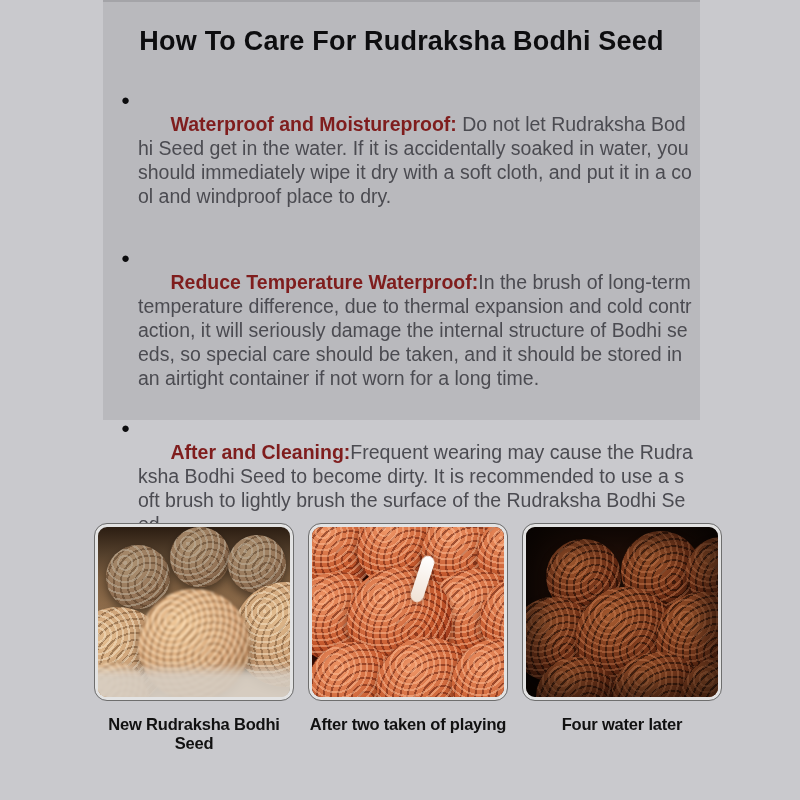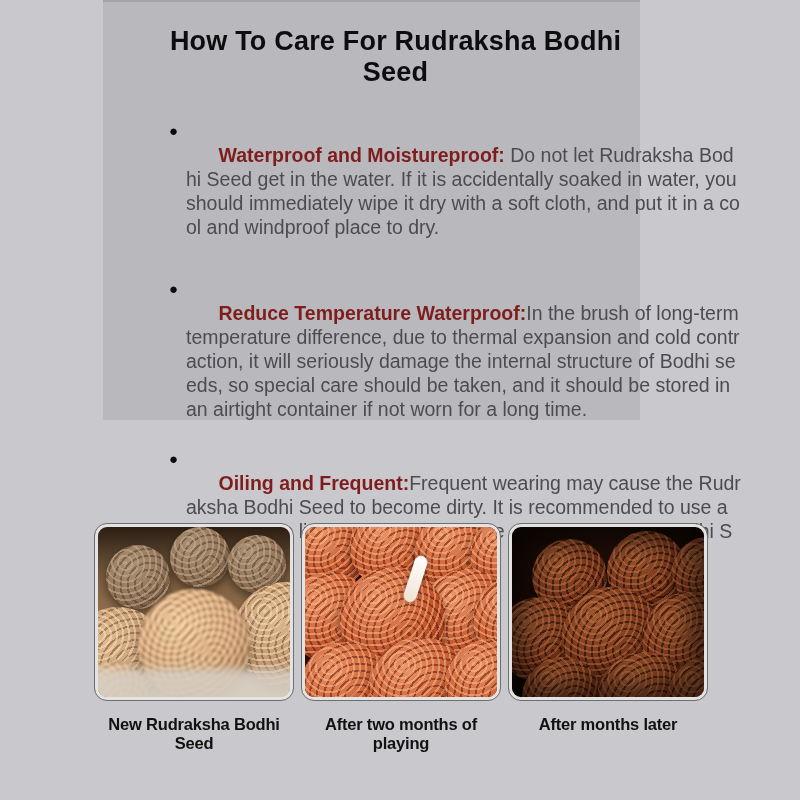--- a/index.html
+++ b/index.html
@@ -3,22 +3,22 @@
 <meta charset="utf-8">
 <style>
   html,body{margin:0;padding:0;}
   body{
     width:800px;height:800px;position:relative;overflow:hidden;
     background:#c9c9cd;
     font-family:"Liberation Sans", sans-serif;
   }
   
   .panel{
-    position:absolute;left:103px;top:0;width:537px;height:420px;
-    background:#b9b9bd;border-top:2px solid #a4a4a8;box-sizing:border-box;padding-left:48px;
+    position:absolute;left:103px;top:0;width:597px;height:420px;
+    background:#b9b9bd;border-top:2px solid #a4a4a8;box-sizing:border-box;
   }
   .title{
     margin:0;padding-top:24px;text-align:center;
     font-size:27px;font-weight:bold;color:#0d0d0f;letter-spacing:0.2px;
   }
   .points{
     margin-top:31px;padding-left:35px;width:556px;box-sizing:content-box;
   }
   .point{
     position:relative;
@@ -28,21 +28,21 @@
   .point.p1{margin-bottom:14px;}
   .point.p2{margin-bottom:2px;}
   .point .bullet{
     position:absolute;left:-17px;top:1px;
     font-size:15px;color:#0c0c0e;line-height:22px;
   }
   .point .lead{font-weight:bold;color:#7f1d1d;}
   
   .figures{
     position:absolute;left:95px;top:524px;width:610px;
-    display:flex;gap:9px;
+    display:flex;gap:16px;
   }
   .figure{width:198px;flex:0 0 198px;}
   .photo{
     height:176px;border-radius:12px;border:3px solid #e3e3e3;
     outline:1px solid #6e6e6e;box-sizing:border-box;
     position:relative;overflow:hidden;
   }
   .caption{
     margin-top:15px;text-align:center;
     font-size:16.5px;font-weight:bold;color:#111;letter-spacing:-0.2px;
@@ -96,21 +96,21 @@
   <h1 class="title">How To Care For Rudraksha Bodhi Seed</h1>
 
   <div class="points">
     <div class="point p1">
       <span class="bullet">●</span><span class="lead">Waterproof and Moistureproof:</span><span class="body-text"> Do not let Rudraksha Bodhi Seed get in the water. If it is accidentally soaked in water, you should immediately wipe it dry with a soft cloth, and put it in a cool and windproof place to dry.</span>
     </div>
     <div class="point p2">
       <span class="bullet">●</span><span class="lead">Reduce Temperature Waterproof:</span><span class="body-text">In the brush of long-term temperature difference, due to thermal expansion and cold contraction, it will seriously damage the internal structure of Bodhi seeds, so special care should be taken, and it should be stored in an airtight container if not worn for a long time.</span>
     </div>
     <div class="point p3">
-      <span class="bullet">●</span><span class="lead">Oiling and Frequent:</span><span class="body-text">Frequent wearing may cause the Rudraksha Bodhi Seed to become dirty. It is recommended to use a soft brush to lightly brush the surface of the Rudraksha Bodhi Seed.</span>
+      <span class="bullet">●</span><span class="lead">After and Cleaning:</span><span class="body-text">Frequent wearing may cause the Rudraksha Bodhi Seed to become dirty. It is recommended to use a soft brush to lightly brush the surface of the Rudraksha Bodhi Seed.</span>
     </div>
   </div>
 </div>
 
 <div class="figures">
 
   <div class="figure">
     <div class="photo f1">
       <i class="bead dk" style="left:8px;top:18px;width:64px;height:64px"></i>
       <i class="bead dk" style="left:72px;top:0px;width:60px;height:60px"></i>
@@ -132,32 +132,32 @@
       <i class="bead" style="left:165px;top:-10px;width:75px;height:75px"></i>
       <i class="bead" style="left:-20px;top:45px;width:90px;height:90px"></i>
       <i class="bead" style="left:115px;top:42px;width:95px;height:95px"></i>
       <i class="bead" style="left:168px;top:50px;width:85px;height:85px"></i>
       <i class="bead" style="left:35px;top:40px;width:105px;height:105px"></i>
       <i class="bead" style="left:-5px;top:115px;width:90px;height:90px"></i>
       <i class="bead" style="left:65px;top:110px;width:100px;height:100px"></i>
       <i class="bead" style="left:140px;top:112px;width:90px;height:90px"></i>
       <span class="sliver"></span>
     </div>
-    <div class="caption">After two months of playing</div>
+    <div class="caption">After two taken of playing</div>
   </div>
 
   <div class="figure">
     <div class="photo f3">
       <i class="bead" style="left:20px;top:12px;width:75px;height:75px"></i>
       <i class="bead" style="left:95px;top:4px;width:80px;height:80px"></i>
       <i class="bead" style="left:160px;top:10px;width:70px;height:70px"></i>
       <i class="bead" style="left:-15px;top:70px;width:85px;height:85px"></i>
       <i class="bead" style="left:50px;top:60px;width:100px;height:100px"></i>
       <i class="bead" style="left:130px;top:65px;width:95px;height:95px"></i>
       <i class="bead" style="left:10px;top:130px;width:80px;height:80px"></i>
       <i class="bead" style="left:85px;top:125px;width:95px;height:95px"></i>
       <i class="bead" style="left:155px;top:130px;width:80px;height:80px"></i>
       <span class="vignette"></span>
     </div>
-    <div class="caption">After months later</div>
+    <div class="caption">Four water later</div>
   </div>
 
 </div>
 
 </body></html>

